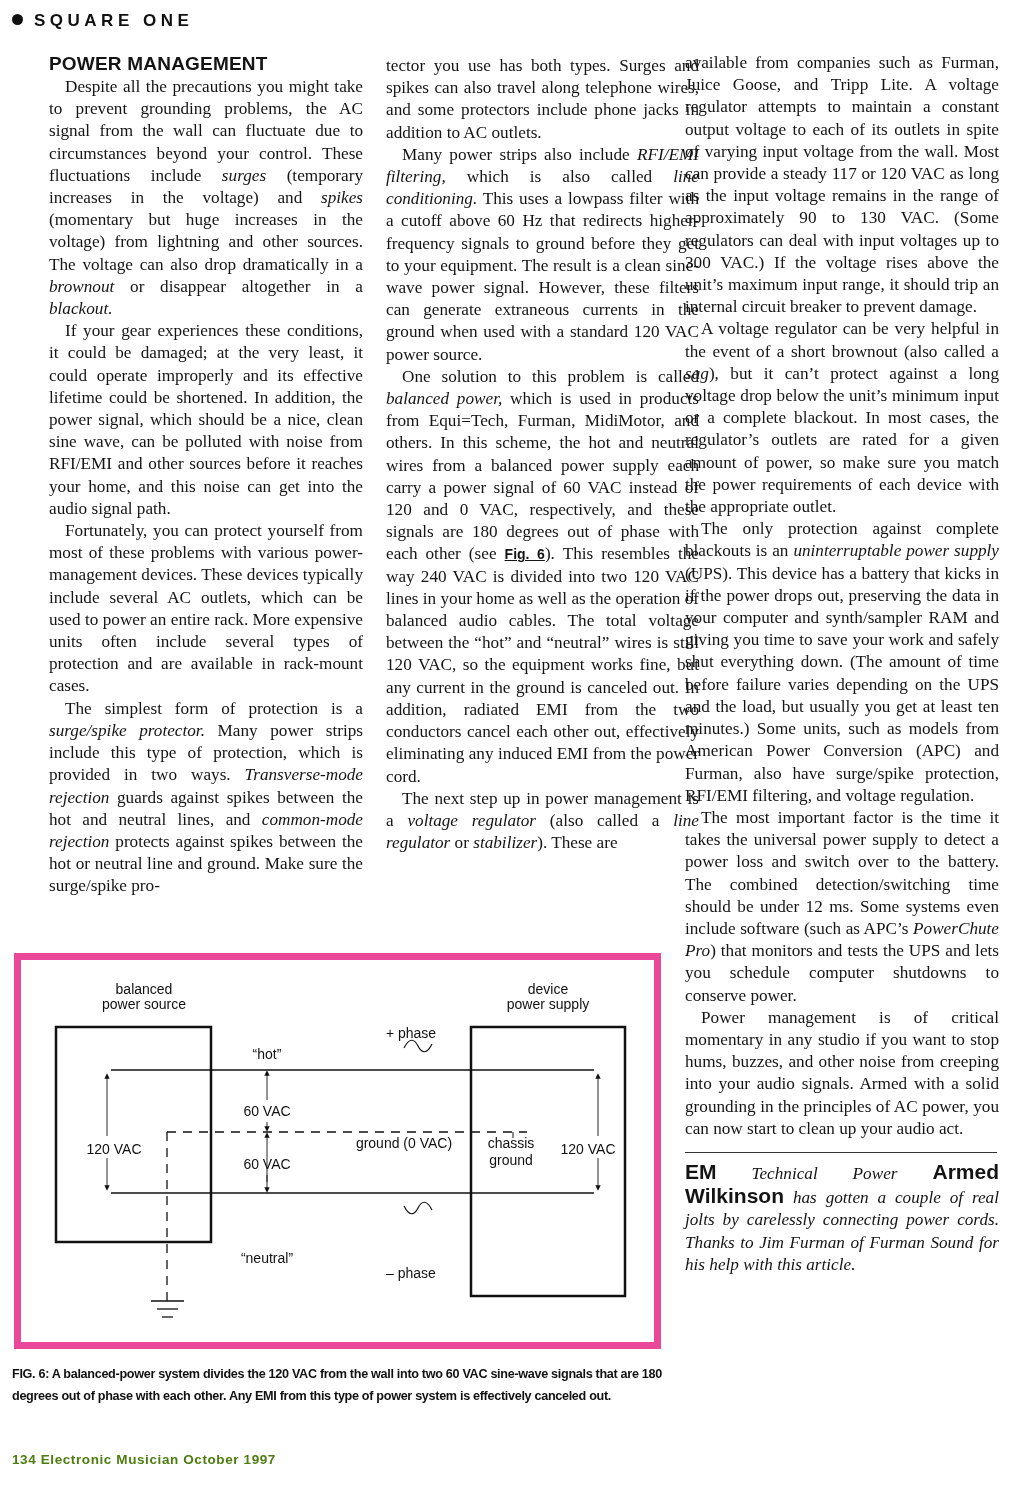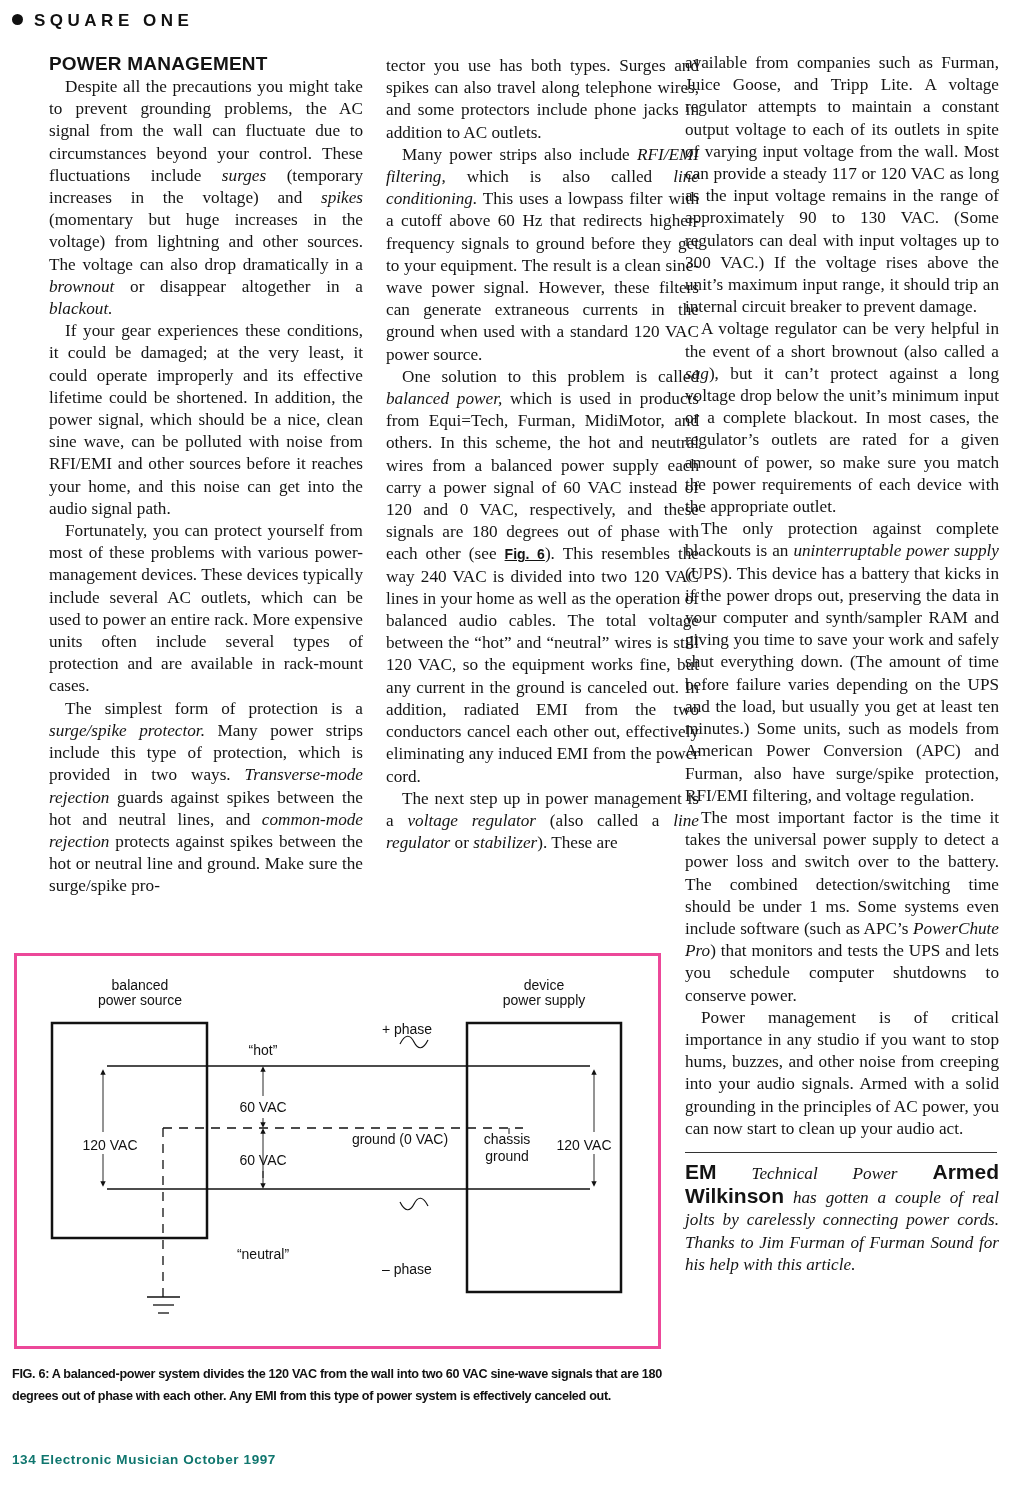--- a/index.html
+++ b/index.html
@@ -10,25 +10,25 @@
   .col p { margin: 0; text-indent: 16px; }
   .col p.noindent { text-indent: 0; }
   .col1 { left: 12px; top: 52px; width: 314px; }
   .col2 { left: 349px; top: 55px; width: 313px; }
   .col3 { left: 648px; top: 52px; width: 314px; }
   .heading { font-family: "Liberation Sans", sans-serif; font-weight: bold; font-size: 19px; line-height: 24px; margin: 0; letter-spacing: 0.2px; }
   .bold-sans { font-family: "Liberation Sans", sans-serif; font-weight: bold; font-size: 14px; text-decoration: underline; }
   .bio-rule { border: 0; border-top: 1px solid #333; margin: 12px 0 8px 0; width: 312px; }
   .bio { font-style: italic; text-indent: 0 !important; }
   .bio .em, .bio .name { font-family: "Liberation Sans", sans-serif; font-weight: bold; font-style: normal; font-size: 21px; }
-  .figure { position: absolute; left: 14px; top: 953px; width: 647px; height: 396px; border: 3px solid #ec4899; box-sizing: border-box; }
+  .figure { position: absolute; left: 14px; top: 953px; width: 647px; height: 396px; border: 7px solid #ec4899; box-sizing: border-box; }
   .figure svg { position: absolute; left: 0; top: 0; }
   .figure text { font-family: "Liberation Sans", sans-serif; font-size: 14px; fill: #111; }
   .caption { position: absolute; left: 12px; top: 1363px; width: 652px; font-family: "Liberation Sans", sans-serif; font-weight: bold; font-size: 13.6px; line-height: 22px; letter-spacing: -0.35px; color: #111; transform: scaleX(0.93); transform-origin: left top; width: 700px; }
-  .footer { position: absolute; left: 12px; top: 1452px; font-family: "Liberation Sans", sans-serif; font-weight: bold; font-size: 13.5px; letter-spacing: 0.6px; color: #0f766e; }
+  .footer { position: absolute; left: 12px; top: 1452px; font-family: "Liberation Sans", sans-serif; font-weight: bold; font-size: 13.5px; letter-spacing: 0.6px; color: #4d7c0f; }
 </style>
 </head>
 <body>
 
 <div class="section-tag"><span class="bullet"></span><span>SQUARE ONE</span></div>
 
 <div class="col col1">
   <h2 class="heading">POWER MANAGEMENT</h2>
   <div>
       <p><span>Despite all the precautions you might take to prevent grounding problems, the AC signal from the wall can fluctuate due to circumstances beyond your control. These fluctuations include </span><em>surges</em><span> (temporary increases in the voltage) and </span><em>spikes</em><span> (momentary but huge increases in the voltage) from lightning and other sources. The voltage can also drop dramatically in a </span><em>brownout</em><span> or disappear altogether in a </span><em>blackout.</em></p>
@@ -45,22 +45,22 @@
       <p><span>One solution to this problem is called </span><em>balanced power,</em><span> which is used in products from Equi=Tech, Furman, MidiMotor, and others. In this scheme, the hot and neutral wires from a balanced power supply each carry a power signal of 60 VAC instead of 120 and 0 VAC, respectively, and these signals are 180 degrees out of phase with each other (see </span><span class="bold-sans">Fig. 6</span><span>). This resembles the way 240 VAC is divided into two 120 VAC lines in your home as well as the operation of balanced audio cables. The total voltage between the “hot” and “neutral” wires is still 120 VAC, so the equipment works fine, but any current in the ground is canceled out. In addition, radiated EMI from the two conductors cancel each other out, effectively eliminating any induced EMI from the power cord.</span></p>
       <p><span>The next step up in power management is a </span><em>voltage regulator</em><span> (also called a </span><em>line regulator</em><span> or </span><em>stabilizer</em><span>). These are</span></p>
     </div>
 </div>
 
 <div class="col col3">
   <div>
       <p class="noindent"><span>available from companies such as Furman, Juice Goose, and Tripp Lite. A voltage regulator attempts to maintain a constant output voltage to each of its outlets in spite of varying input voltage from the wall. Most can provide a steady 117 or 120 VAC as long as the input voltage remains in the range of approximately 90 to 130 VAC. (Some regulators can deal with input voltages up to 300 VAC.) If the voltage rises above the unit’s maximum input range, it should trip an internal circuit breaker to prevent damage.</span></p>
       <p><span>A voltage regulator can be very helpful in the event of a short brownout (also called a </span><em>sag</em><span>), but it can’t protect against a long voltage drop below the unit’s minimum input or a complete blackout. In most cases, the regulator’s outlets are rated for a given amount of power, so make sure you match the power requirements of each device with the appropriate outlet.</span></p>
       <p><span>The only protection against complete blackouts is an </span><em>uninterruptable power supply</em><span> (UPS). This device has a battery that kicks in if the power drops out, preserving the data in your computer and synth/sampler RAM and giving you time to save your work and safely shut everything down. (The amount of time before failure varies depending on the UPS and the load, but usually you get at least ten minutes.) Some units, such as models from American Power Conversion (APC) and Furman, also have surge/spike protection, RFI/EMI filtering, and voltage regulation.</span></p>
-      <p><span>The most important factor is the time it takes the universal power supply to detect a power loss and switch over to the battery. The combined detection/switching time should be under 1 ms. Some systems even include software (such as APC’s </span><em>PowerChute Pro</em><span>) that monitors and tests the UPS and lets you schedule computer shutdowns to conserve power.</span></p>
-      <p><span>Power management is of critical importance in any studio if you want to stop hums, buzzes, and other noise from creeping into your audio signals. Armed with a solid grounding in the principles of AC power, you can now start to clean up your audio act.</span></p>
+      <p><span>The most important factor is the time it takes the universal power supply to detect a power loss and switch over to the battery. The combined detection/switching time should be under 12 ms. Some systems even include software (such as APC’s </span><em>PowerChute Pro</em><span>) that monitors and tests the UPS and lets you schedule computer shutdowns to conserve power.</span></p>
+      <p><span>Power management is of critical momentary in any studio if you want to stop hums, buzzes, and other noise from creeping into your audio signals. Armed with a solid grounding in the principles of AC power, you can now start to clean up your audio act.</span></p>
     </div>
   <hr class="bio-rule">
   <p class="bio"><span class="em">EM</span><span> Technical Power </span><span class="name">Armed Wilkinson</span><span> has gotten a couple of real jolts by carelessly connecting power cords. Thanks to Jim Furman of Furman Sound for his help with this article.</span></p>
 </div>
 
 <div class="figure">
   <svg width="647" height="396" viewBox="0 0 647 396">
     <defs>
       <marker id="ah" markerWidth="6" markerHeight="6" refX="3" refY="3" orient="auto">
         <path d="M0,0 L6,3 L0,6 z" fill="#111"></path>

